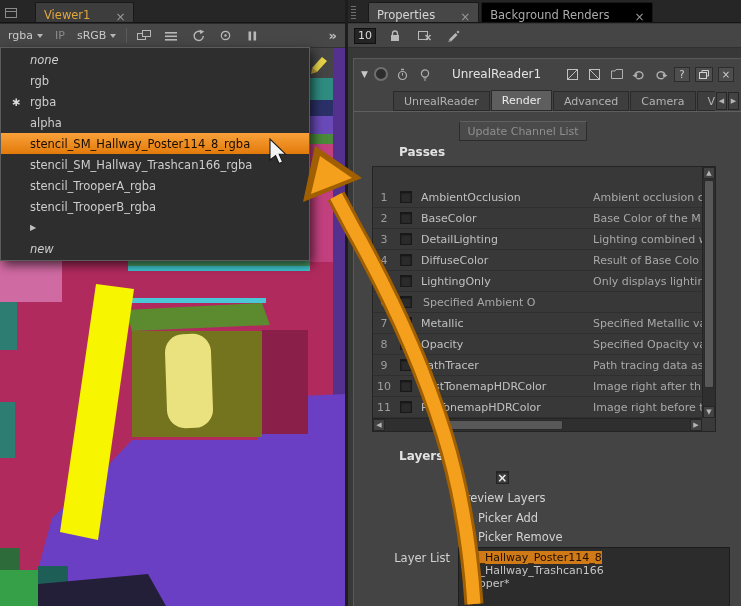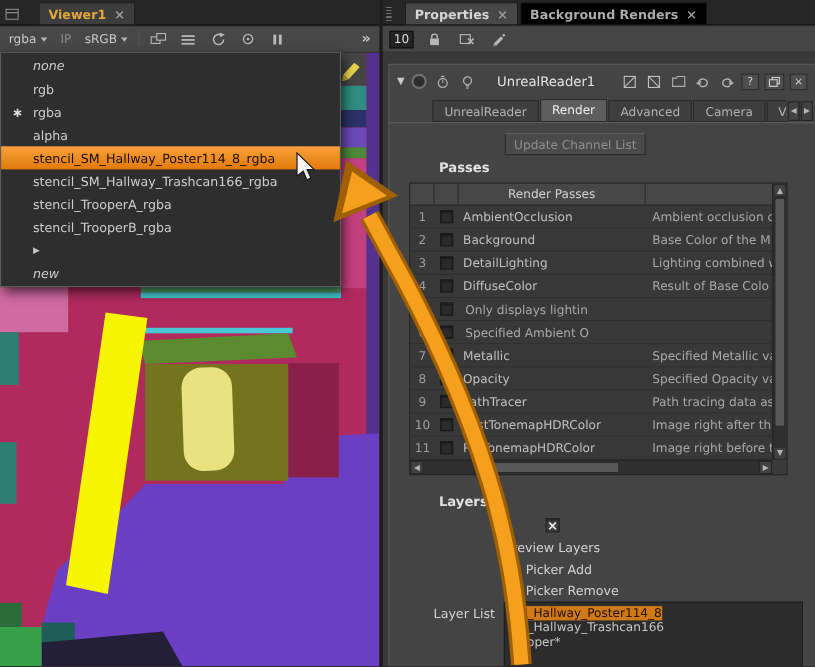--- a/index.html
+++ b/index.html
@@ -3,22 +3,22 @@
 <meta charset="utf-8">
 <style>
   html,body{margin:0;padding:0;background:#1e1e1e;}
   *{box-sizing:border-box;}
   #app{position:relative;width:741px;height:606px;overflow:hidden;background:#3a3a3a;
        font-family:"DejaVu Sans","Liberation Sans",sans-serif;color:#cccccc;-webkit-font-smoothing:antialiased;}
 
   
   .tabstrip{position:absolute;top:0;left:0;right:0;height:23px;background:#262626;
             border-bottom:1px solid #151515;display:flex;align-items:flex-end;}
-  .tab{height:20px;display:flex;align-items:center;gap:7px;padding:0 8px;font-size:11.5px;
-       background:#3a3a3a;border:1px solid #191919;border-bottom:none;border-radius:2px 2px 0 0;margin-right:2px;font-weight:bold;}
+  .tab{height:20px;display:flex;align-items:flex-end;gap:25px;padding:0 8px;font-size:11.5px;
+       background:#3a3a3a;border:1px solid #191919;border-bottom:none;border-radius:2px 2px 0 0;margin-right:2px;}
   .tab .close{color:#9a9a9a;font-size:12px;line-height:10px;}
   .pane-icon{margin:0 3px 3px 4px;}
   .grip{width:5px;height:13px;margin:0 4px 3px 3px;
         background:repeating-linear-gradient(180deg,#6f6f6f 0 1px,transparent 1px 3px);}
 
   
   #viewer-panel{position:absolute;left:0;top:0;width:345px;height:606px;background:#2a2a2a;}
   #viewer-tab{color:#e2a63c;margin-left:14px;background:#3d3d3d;}
   .vtoolbar{position:absolute;top:24px;left:0;right:0;height:24px;background:#474747;
             border-bottom:1px solid #323232;display:flex;align-items:center;padding:0 5px;gap:7px;}
@@ -403,43 +403,37 @@
         <span class="sbtn">◀</span>
         <span class="sbtn">▶</span>
       </div>
       <div class="np-tabline"></div>
 
       <div class="update-btn">Update Channel List</div>
 
       <div class="section-label" id="passes-label">Passes</div>
 
       <div class="tbl">
-        <div class="thead">
-          <span class="h-num"></span>
-          <span class="h-chk"></span>
-          <span class="h-name">Render Passes</span>
-          <span class="h-desc"></span>
-        </div>
         <div class="rows">
 
             <div class="trow">
               <span class="c-num">1</span>
               <span class="c-chk">
                 <span class="chk"></span>
               </span>
               <span class="c-name">AmbientOcclusion</span>
               <span class="c-desc">Ambient occlusion c</span>
             </div>
 
             <div class="trow">
               <span class="c-num">2</span>
               <span class="c-chk">
                 <span class="chk"></span>
               </span>
-              <span class="c-name">Background</span>
+              <span class="c-name">BaseColor</span>
               <span class="c-desc">Base Color of the M</span>
             </div>
 
             <div class="trow">
               <span class="c-num">3</span>
               <span class="c-chk">
                 <span class="chk"></span>
               </span>
               <span class="c-name">DetailLighting</span>
               <span class="c-desc">Lighting combined w</span>
@@ -452,20 +446,21 @@
               </span>
               <span class="c-name">DiffuseColor</span>
               <span class="c-desc">Result of Base Colo</span>
             </div>
 
             <div class="trow">
               <span class="c-num">5</span>
               <span class="c-chk">
                 <span class="chk"></span>
               </span>
+              <span class="c-name">LightingOnly</span>
               <span class="c-desc">Only displays lightin</span>
             </div>
 
             <div class="trow">
               <span class="c-num">6</span>
               <span class="c-chk">
                 <span class="chk"></span>
               </span>
               <span class="c-desc">Specified Ambient O</span>
             </div>

